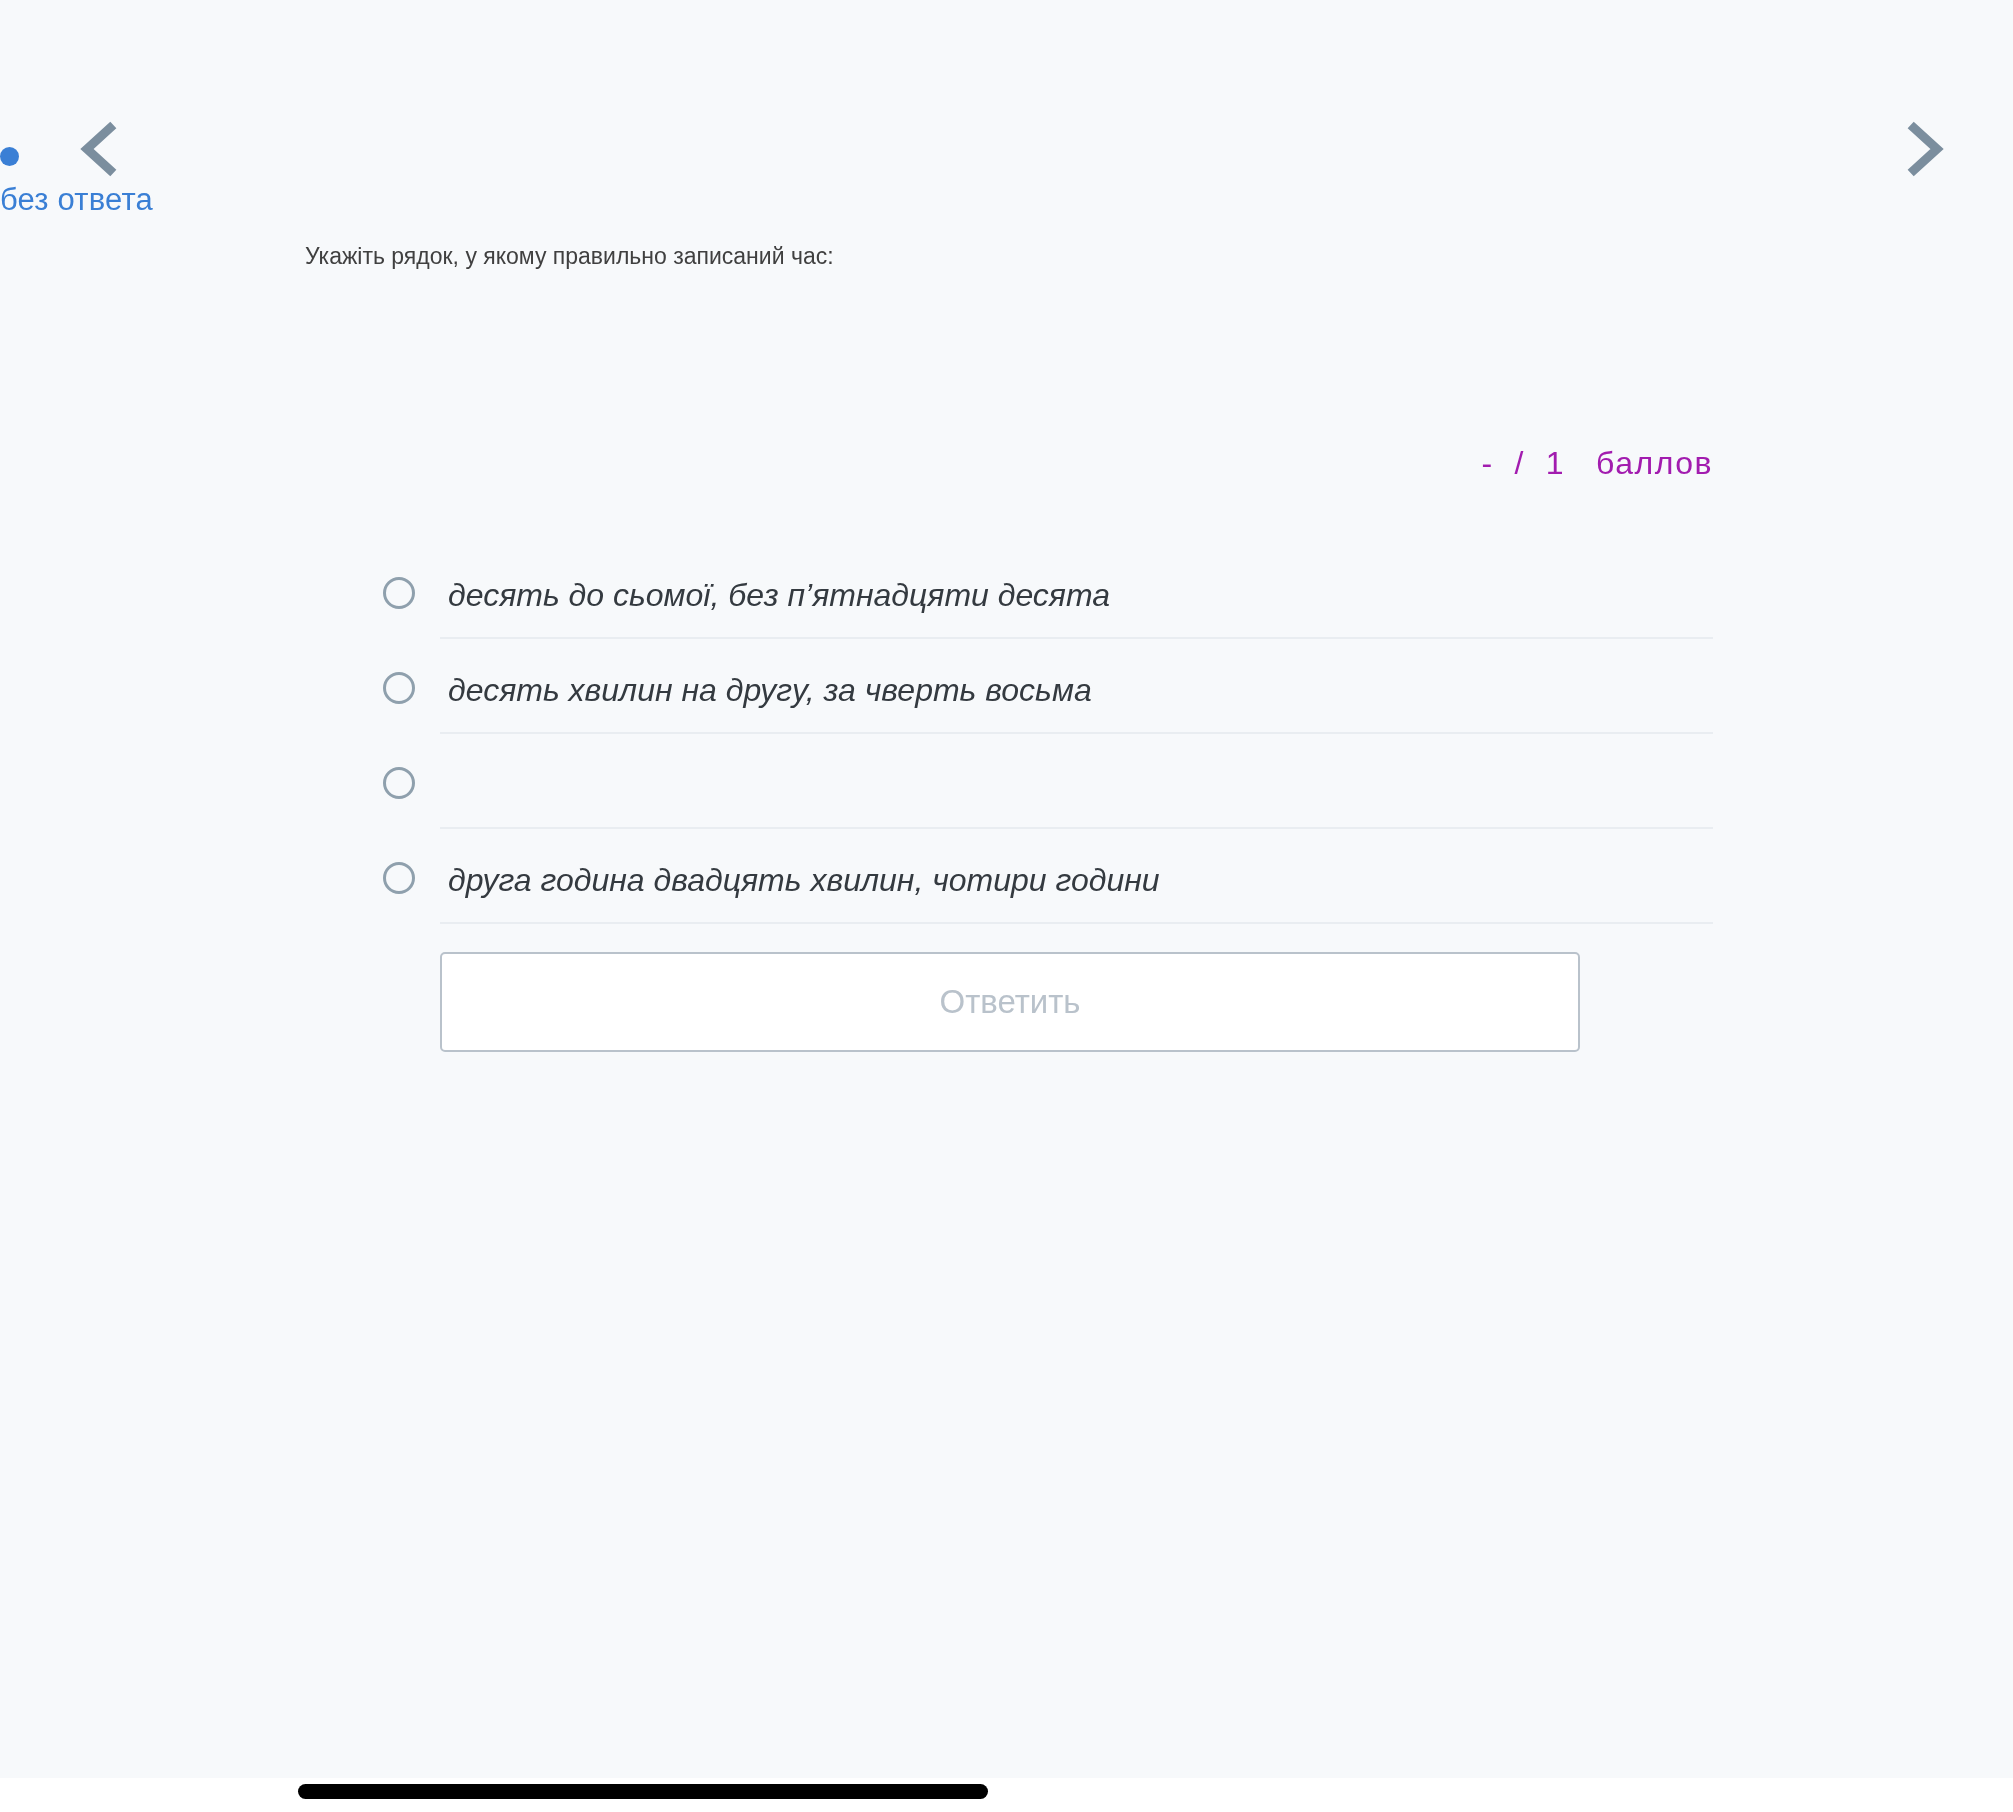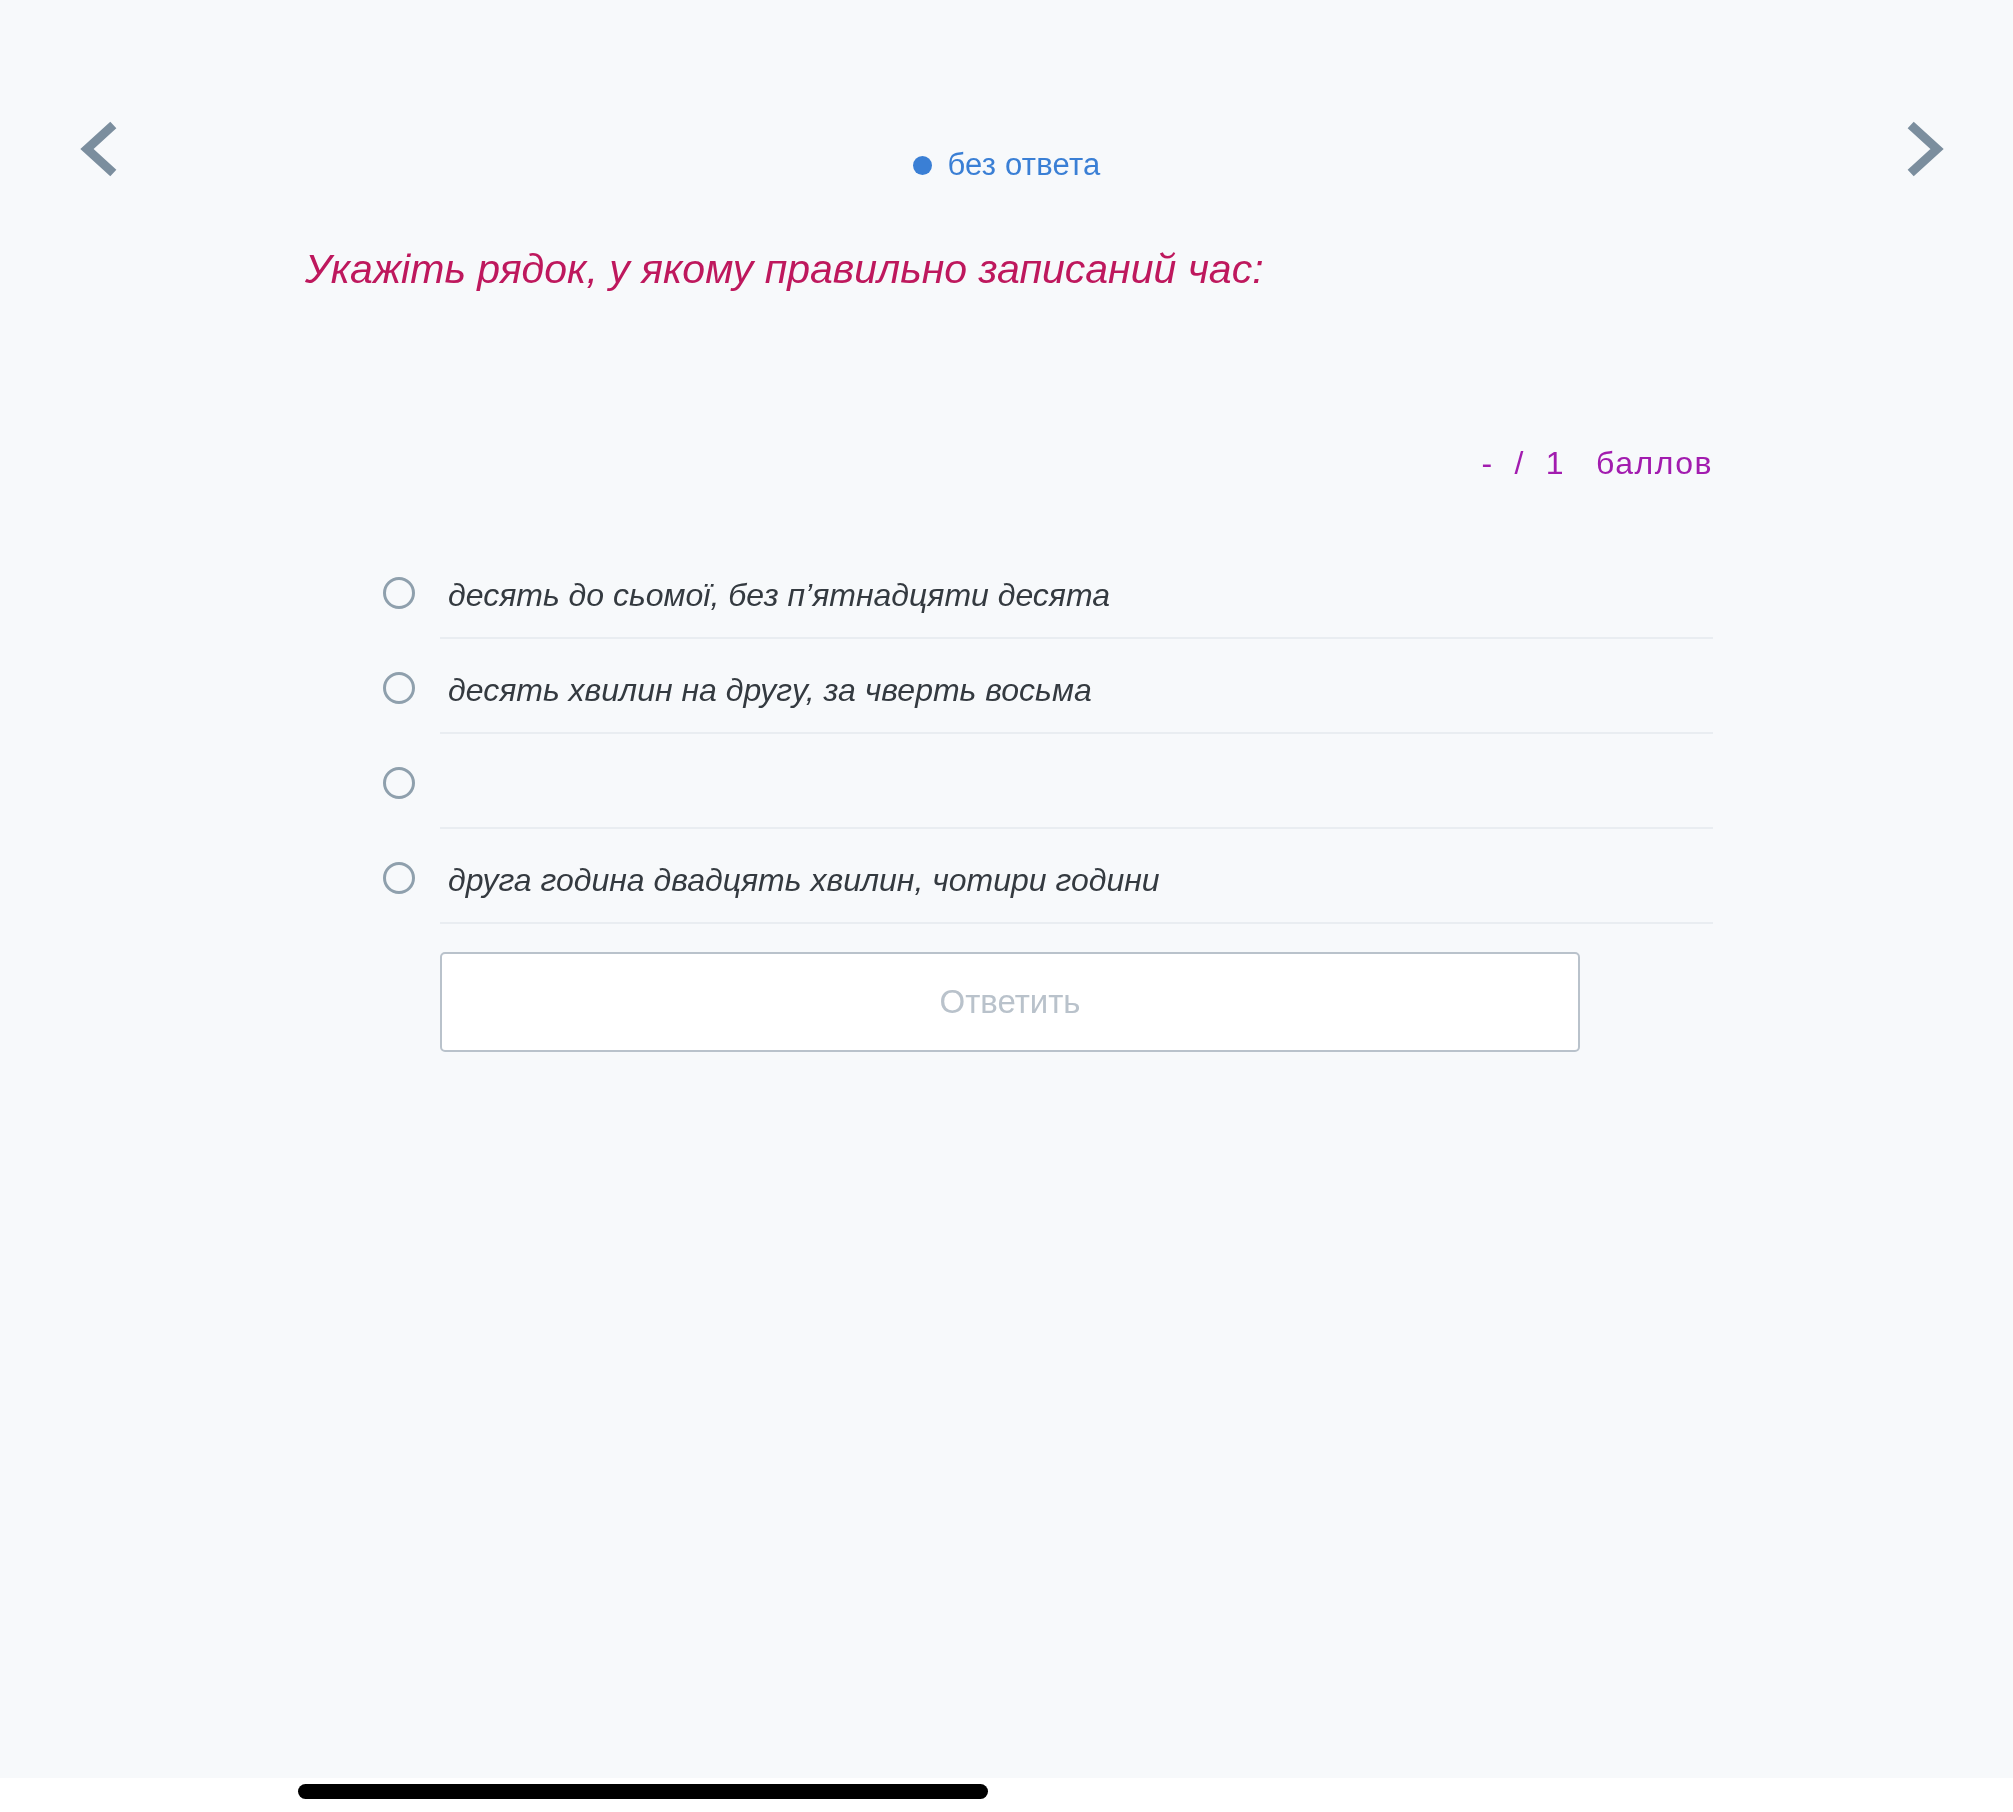--- a/index.html
+++ b/index.html
@@ -39,23 +39,23 @@
     font-size: 39px;
     color: #3b444b;
     letter-spacing: 0.2px;
   }
   .status-row {
     position: absolute;
     left: 0;
     top: 147px;
     width: 2013px;
     display: flex;
-    align-items: center;
     justify-content: center;
     gap: 16px;
+    flex-direction: column;
   }
   .status-dot {
     width: 19px;
     height: 19px;
     border-radius: 50%;
     background: #3a7fd5;
     display: block;
   }
   .status-text {
     font-size: 31px;
@@ -74,24 +74,23 @@
   .nav-prev { left: 62px; }
   .nav-next { left: 1888px; }
   .nav-chevron svg { display: block; width: 74px; height: 74px; }
 
   
   .question-text {
     position: absolute;
     left: 305px;
     top: 240px;
     width: 1450px;
-    font-size: 41px;
+    font-size: 23px;
     line-height: 1.45;
-    color: #be185d;
-    font-style: italic;
+    color: #404040;
   }
 
   .score-line {
     position: absolute;
     right: 300px;
     top: 445px;
     font-size: 32px;
     color: #a21caf;
     letter-spacing: 1.5px;
     white-space: pre;

